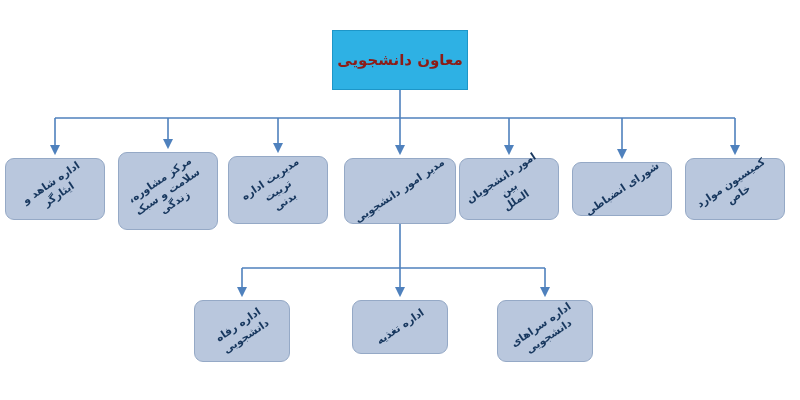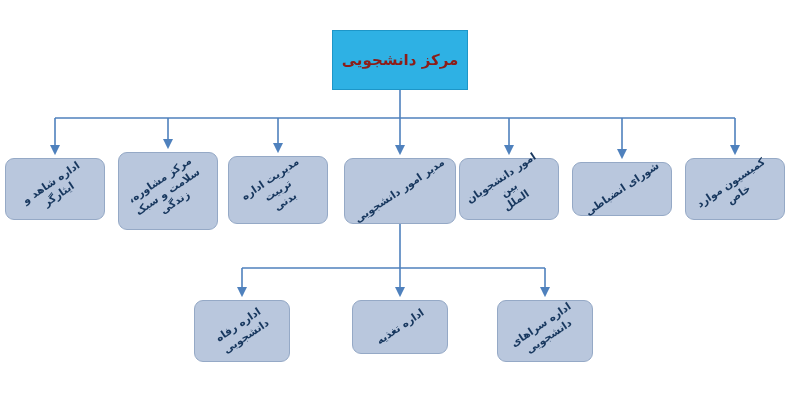--- a/index.html
+++ b/index.html
@@ -82,21 +82,21 @@
       <path d="M735 118 V152" marker-end="url(#ah)"></path>
       <path d="M400 224 V268"></path>
       <path d="M242 268 H545"></path>
       <path d="M242 268 V294" marker-end="url(#ah)"></path>
       <path d="M400 268 V294" marker-end="url(#ah)"></path>
       <path d="M545 268 V294" marker-end="url(#ah)"></path>
     </g>
   </svg>
 
   <div class="root-node" style="left:332px;top:30px;width:136px;height:60px;">
-    <span class="root-label" dir="rtl">مرکز دانشجویی</span>
+    <span class="root-label" dir="rtl">معاون دانشجویی</span>
   </div>
 
   <div class="node" style="left:5px;top:158px;width:100px;height:62px;">
     <span class="label" dir="rtl">اداره شاهد و ایثارگر</span>
   </div>
 
   <div class="node" style="left:118px;top:152px;width:100px;height:78px;">
     <span class="label" dir="rtl">مرکز مشاوره،
 سلامت و سبک
 زندگی</span>

